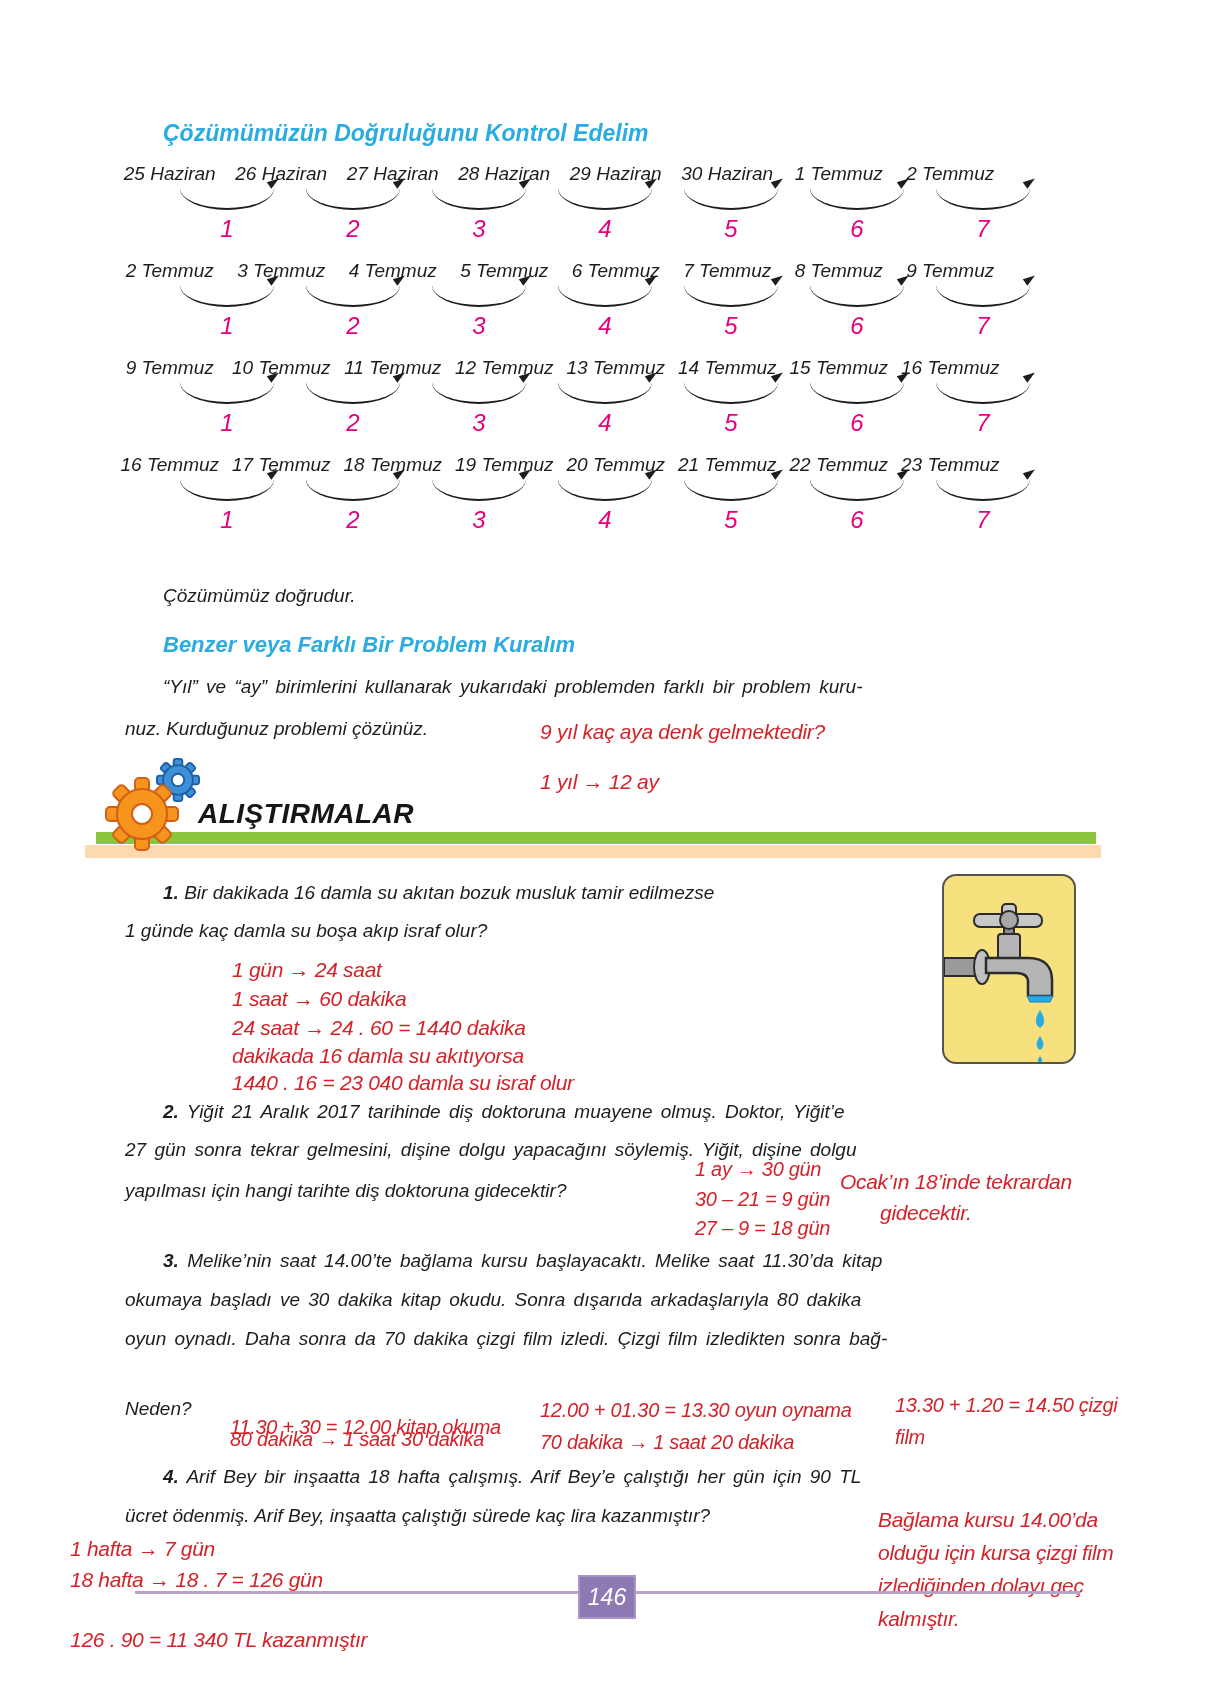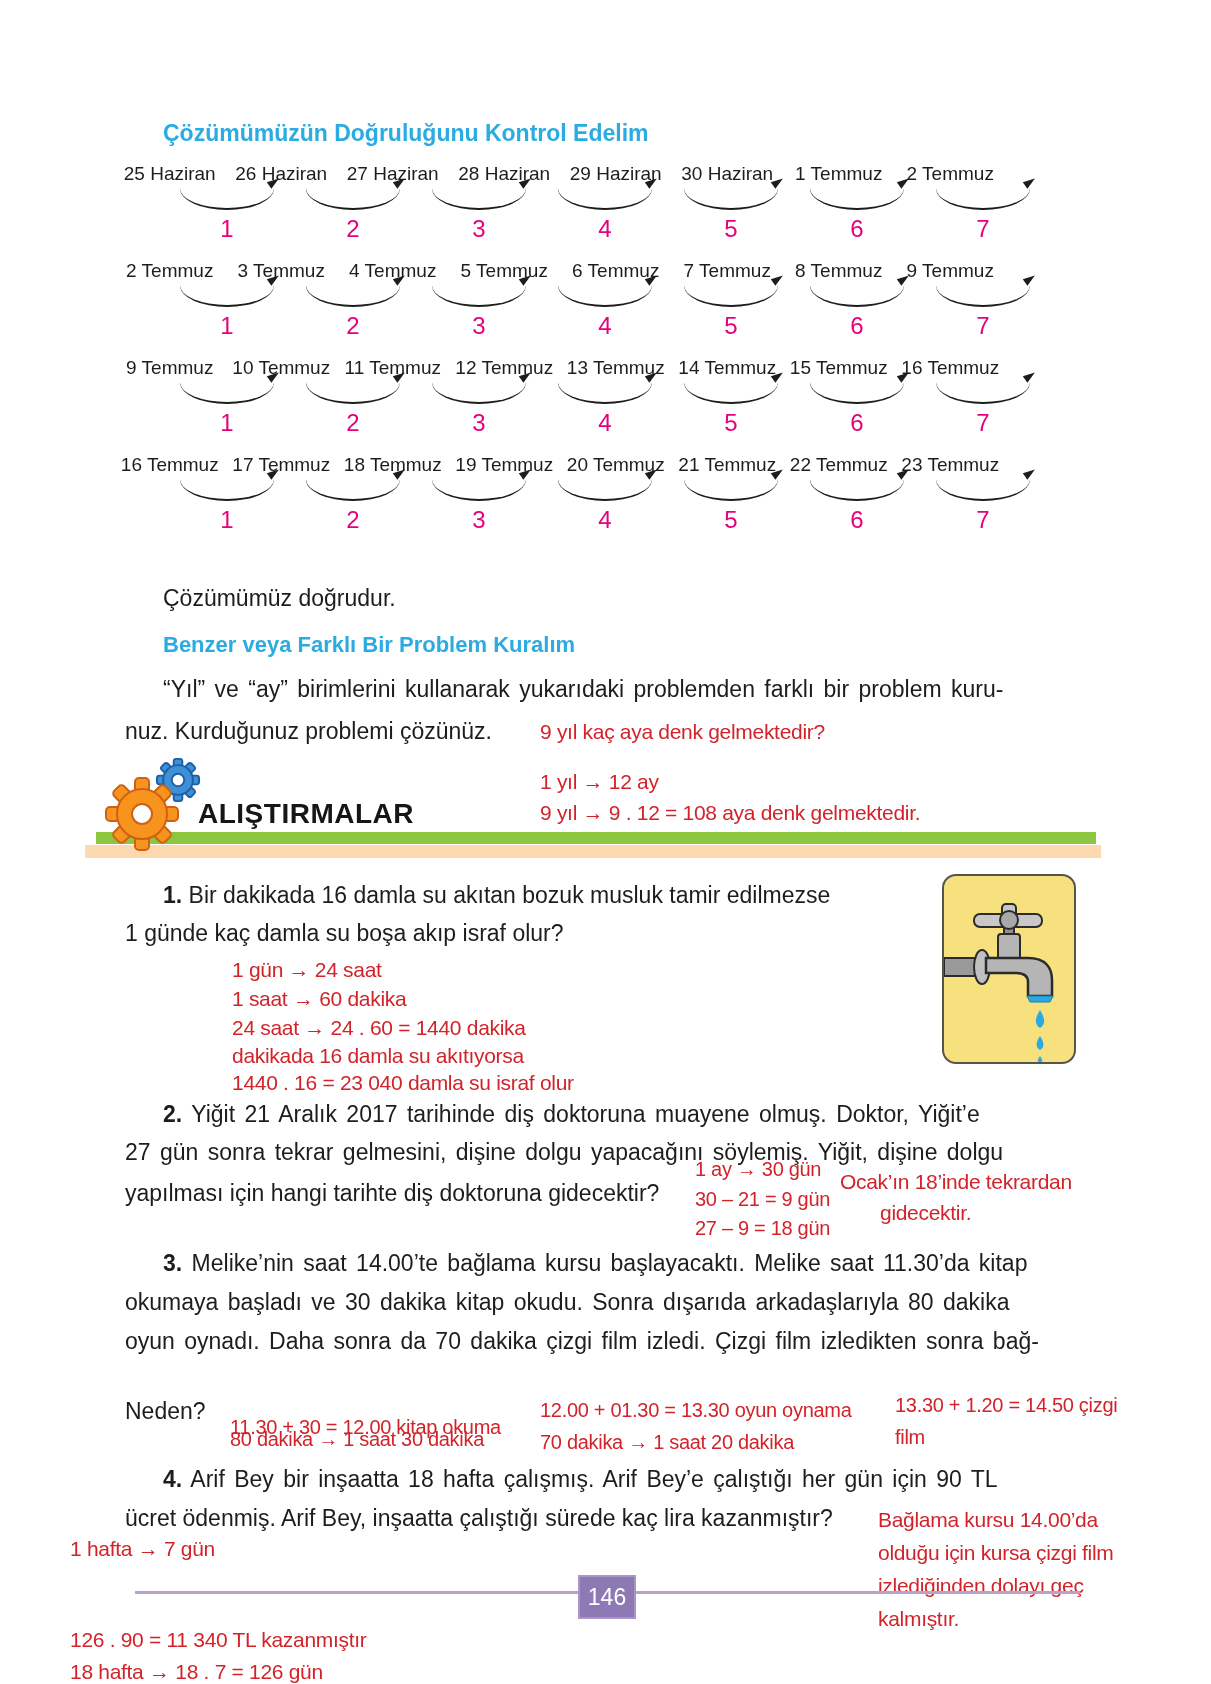--- a/index.html
+++ b/index.html
@@ -1,30 +1,30 @@
 <!DOCTYPE html>
 <html><head>
 <meta charset="utf-8">
 <style>
   html,body{margin:0;padding:0;background:#fff;}
   .page{position:relative;width:1211px;height:1684px;background:#ffffff;
-        font-family:"Liberation Sans",sans-serif;color:#1d1d1b;overflow:hidden;}
+        font-family:"Liberation Sans",sans-serif;color:#1d1d1b;overflow:hidden;font-style:italic;}
   .abs{position:absolute;white-space:nowrap;}
   .title{font-size:23px;font-weight:bold;color:#2aabe2;}
   .dates-row{position:absolute;left:114px;width:892px;display:flex;}
   .date-cell{flex:1;text-align:center;font-size:19px;color:#1d1d1b;}
   .steps-row{position:absolute;left:164px;width:882px;display:flex;}
   .step-cell{flex:1;display:flex;flex-direction:column;align-items:center;}
   .arc{width:94px;height:23px;border-bottom:2.5px solid #1d1d1b;
        border-radius:0 0 55% 55% / 0 0 95% 95%;position:relative;}
   .arc::after{content:"";position:absolute;right:-6px;top:-7px;width:0;height:0;
        border-left:12px solid #1d1d1b;border-top:4px solid transparent;
        border-bottom:4px solid transparent;transform:rotate(-35deg);}
   .step-num{margin-top:5px;color:#e6007d;font-size:24px;}
-  .body-line{font-size:23px;color:#1d1d1b;}
+  .body-line{font-size:19px;color:#1d1d1b;}
   .j{word-spacing:3px;}
   .hw{color:#d2232a;font-size:21px;letter-spacing:-0.3px;}
   .hw-sm{color:#d2232a;font-size:20px;letter-spacing:-0.3px;}
   .heading-blue{font-size:22px;font-weight:bold;color:#2aabe2;}
   .ex-header{font-size:28px;font-weight:800;letter-spacing:0.5px;color:#161616;}
   .bar-green{position:absolute;left:96px;top:832px;width:1000px;height:12px;background:#8cc63e;}
   .bar-peach{position:absolute;left:85px;top:845px;width:1016px;height:13px;background:#fcd9ae;}
   .faucet-card{position:absolute;left:942px;top:874px;width:134px;height:190px;
        background:#f6e17e;border:2px solid #55554a;border-radius:14px;box-sizing:border-box;}
   .footer-line{position:absolute;left:135px;top:1591px;width:945px;height:3px;background:#b7a3c9;}
@@ -203,21 +203,20 @@
       </div>
   </div>
 
   <div class="abs body-line" style="left:163px;top:585px;">Çözümümüz doğrudur.</div>
 
   <div class="abs heading-blue" style="left:163px;top:632px;">Benzer veya Farklı Bir Problem Kuralım</div>
   <div class="abs body-line j" style="left:163px;top:676px;">“Yıl” ve “ay” birimlerini kullanarak yukarıdaki problemden farklı bir problem kuru-</div>
   <div class="abs body-line" style="left:125px;top:718px;">nuz. Kurduğunuz problemi çözünüz.</div>
   <div class="abs hw" style="left:540px;top:720px;">9 yıl kaç aya denk gelmektedir?</div>
   <div class="abs hw" style="left:540px;top:770px;">1 yıl → 12 ay</div>
-  <div class="abs hw" style="left:540px;top:801px;">9 yıl → 9 . 12 = 108 aya denk gelmektedir.</div>
 
   <div class="bar-green"></div>
   <div class="bar-peach"></div>
   <svg class="abs" style="left:102px;top:748px;" width="104" height="116" viewBox="0 0 104 116">
     <g transform="translate(76,32) scale(0.62)">
       <g fill="#3f8fd6" stroke="#1b5fa6" stroke-width="3">
         <rect x="-7" y="-34" width="14" height="16" rx="4"></rect>
         <rect x="-7" y="-34" width="14" height="16" rx="4" transform="rotate(45)"></rect>
         <rect x="-7" y="-34" width="14" height="16" rx="4" transform="rotate(90)"></rect>
         <rect x="-7" y="-34" width="14" height="16" rx="4" transform="rotate(135)"></rect>
@@ -299,21 +298,21 @@
   <div class="abs hw-sm" style="left:540px;top:1431px;">70 dakika → 1 saat 20 dakika</div>
   <div class="abs hw-sm" style="left:895px;top:1394px;">13.30 + 1.20 = 14.50 çizgi</div>
   <div class="abs hw-sm" style="left:895px;top:1426px;">film</div>
 
   <div class="abs body-line j" style="left:163px;top:1466px;">
     <b>4.</b>
     <span>Arif Bey bir inşaatta 18 hafta çalışmış. Arif Bey’e çalıştığı her gün için 90 TL</span>
   </div>
   <div class="abs body-line" style="left:125px;top:1505px;">ücret ödenmiş. Arif Bey, inşaatta çalıştığı sürede kaç lira kazanmıştır?</div>
   <div class="abs hw" style="left:70px;top:1537px;">1 hafta → 7 gün</div>
-  <div class="abs hw" style="left:70px;top:1660px;">18 hafta → 18 . 7 = 126 gün</div>
+  <div class="abs hw" style="left:70px;top:1568px;">18 hafta → 18 . 7 = 126 gün</div>
   <div class="abs hw" style="left:70px;top:1628px;">126 . 90 = 11 340 TL kazanmıştır</div>
   <div class="abs hw" style="left:878px;top:1508px;">Bağlama kursu 14.00’da</div>
   <div class="abs hw" style="left:878px;top:1541px;">olduğu için kursa çizgi film</div>
   <div class="abs hw" style="left:878px;top:1574px;">izlediğinden dolayı geç</div>
   <div class="abs hw" style="left:878px;top:1607px;">kalmıştır.</div>
 
   <div class="footer-line"></div>
   <div class="page-badge">146</div>
 
 </div>

